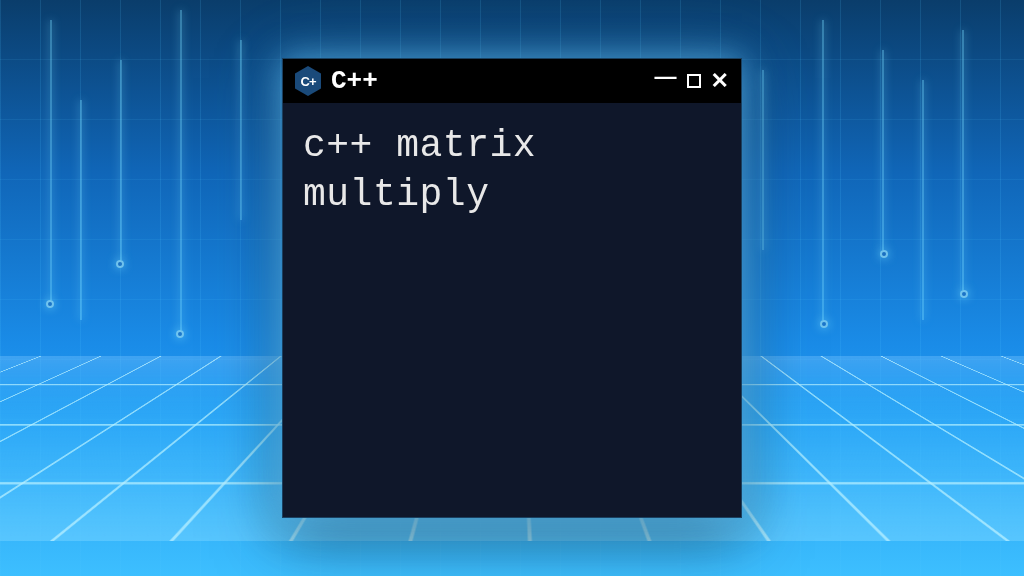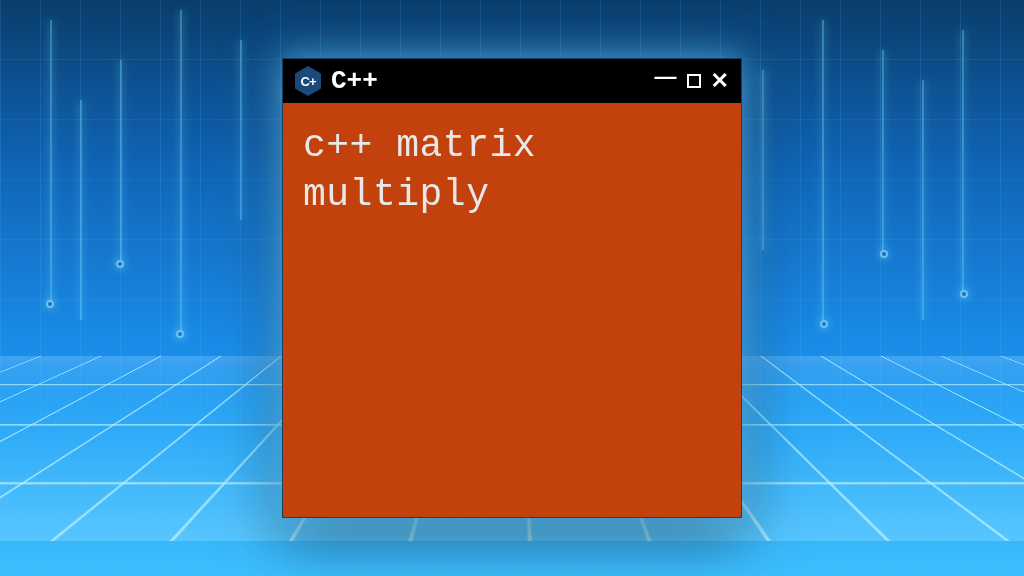--- a/index.html
+++ b/index.html
@@ -175,21 +175,21 @@
     .maximize-box {
       width: 14px;
       height: 14px;
       border: 2px solid #fff;
       display: block;
     }
     
     .terminal-body {
       padding: 18px 20px;
       height: calc(100% - 44px);
-      background: #c2410c;
+      background: #0f172a;
     }
     
     .terminal-content {
       color: #e8e8e8;
       font-size: 38px;
       font-family: 'Consolas', 'Courier New', monospace;
       line-height: 1.3;
       white-space: pre-wrap;
       letter-spacing: 0.5px;
     }

